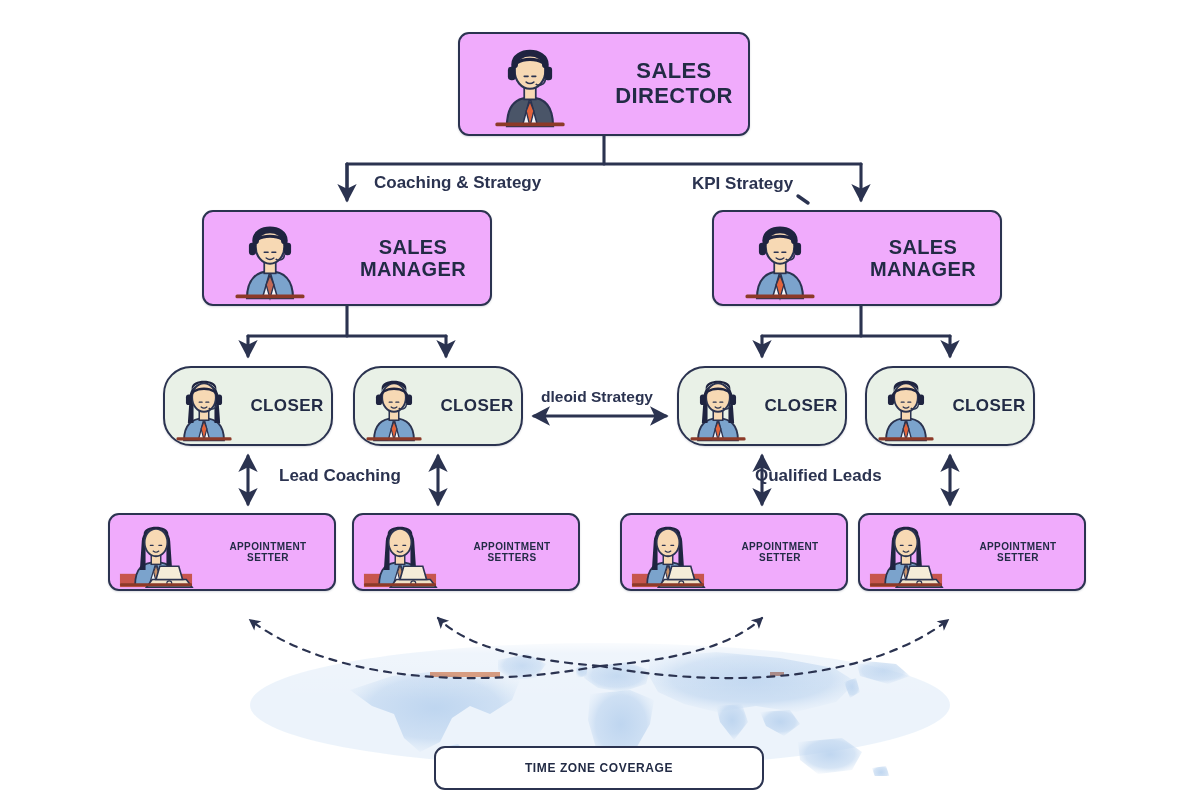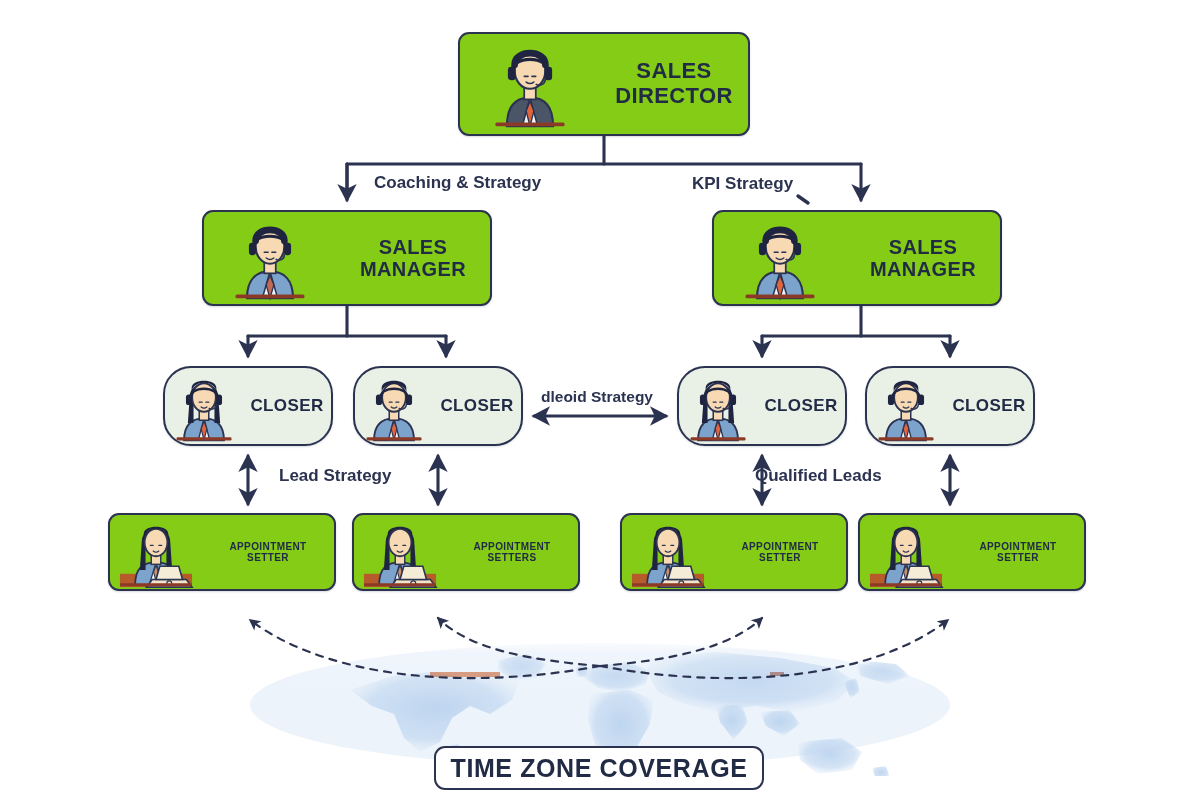--- a/index.html
+++ b/index.html
@@ -18,21 +18,21 @@
   #label-layer{z-index:4;}
 
   
   .node{
     position:absolute;box-sizing:border-box;
     border:2px solid #2b3350;border-radius:11px;
     display:flex;align-items:center;
     overflow:hidden;
     box-shadow:0 1px 2px rgba(40,50,80,.18);
   }
-  .node.blue{background:#84cc16;}
+  .node.blue{background:#f0abfc;}
   .node.green{background:#e9f1e7;border-radius:28px;}
 
   .node .avatar{flex:0 0 auto;height:100%;display:block;}
   .node .title{
     flex:1 1 auto;text-align:center;
     color:#222b45;font-weight:bold;
     letter-spacing:.4px;line-height:1.12;
     padding:0 6px;white-space:pre-line;
   }
 
@@ -58,21 +58,21 @@
   #n-setter-4{left:858px;top:513px;width:228px;height:78px;}
   .setter .title{font-size:10px;}
   .setter .avatar{width:92px;}
 
   
   #banner{
     position:absolute;left:434px;top:746px;width:330px;height:44px;
     box-sizing:border-box;
     background:#ffffff;border:2px solid #2b3350;border-radius:11px;
     display:flex;align-items:center;justify-content:center;
-    color:#222b45;font-size:25px;font-weight:bold;letter-spacing:.6px;
+    color:#222b45;font-size:12px;font-weight:bold;letter-spacing:.6px;
     z-index:5;
   }
 
   
   .elabel{
     position:absolute;color:#2b3350;font-size:17px;font-weight:bold;
     white-space:nowrap;
   }
   #lbl-coaching{left:374px;top:173px;}
   #lbl-kpi{left:692px;top:174px;}
@@ -423,21 +423,21 @@
       </svg>
       <div class="title">APPOINTMENT
 SETTER</div>
     </div>
   </div>
 
   <div id="label-layer" class="layer">
     <div id="lbl-coaching" class="elabel">Coaching &amp; Strategy</div>
     <div id="lbl-kpi" class="elabel">KPI Strategy</div>
     <div id="lbl-mid" class="elabel"><span class="flip">b</span><span>leoid Strategy</span></div>
-    <div id="lbl-lead" class="elabel">Lead Strategy</div>
+    <div id="lbl-lead" class="elabel">Lead Coaching</div>
     <div id="lbl-qual" class="elabel">Qualified Leads</div>
   </div>
 
   <div id="banner">
     <span>TIME ZONE COVERAGE</span>
   </div>
 
 </div>
 
 </body></html>

